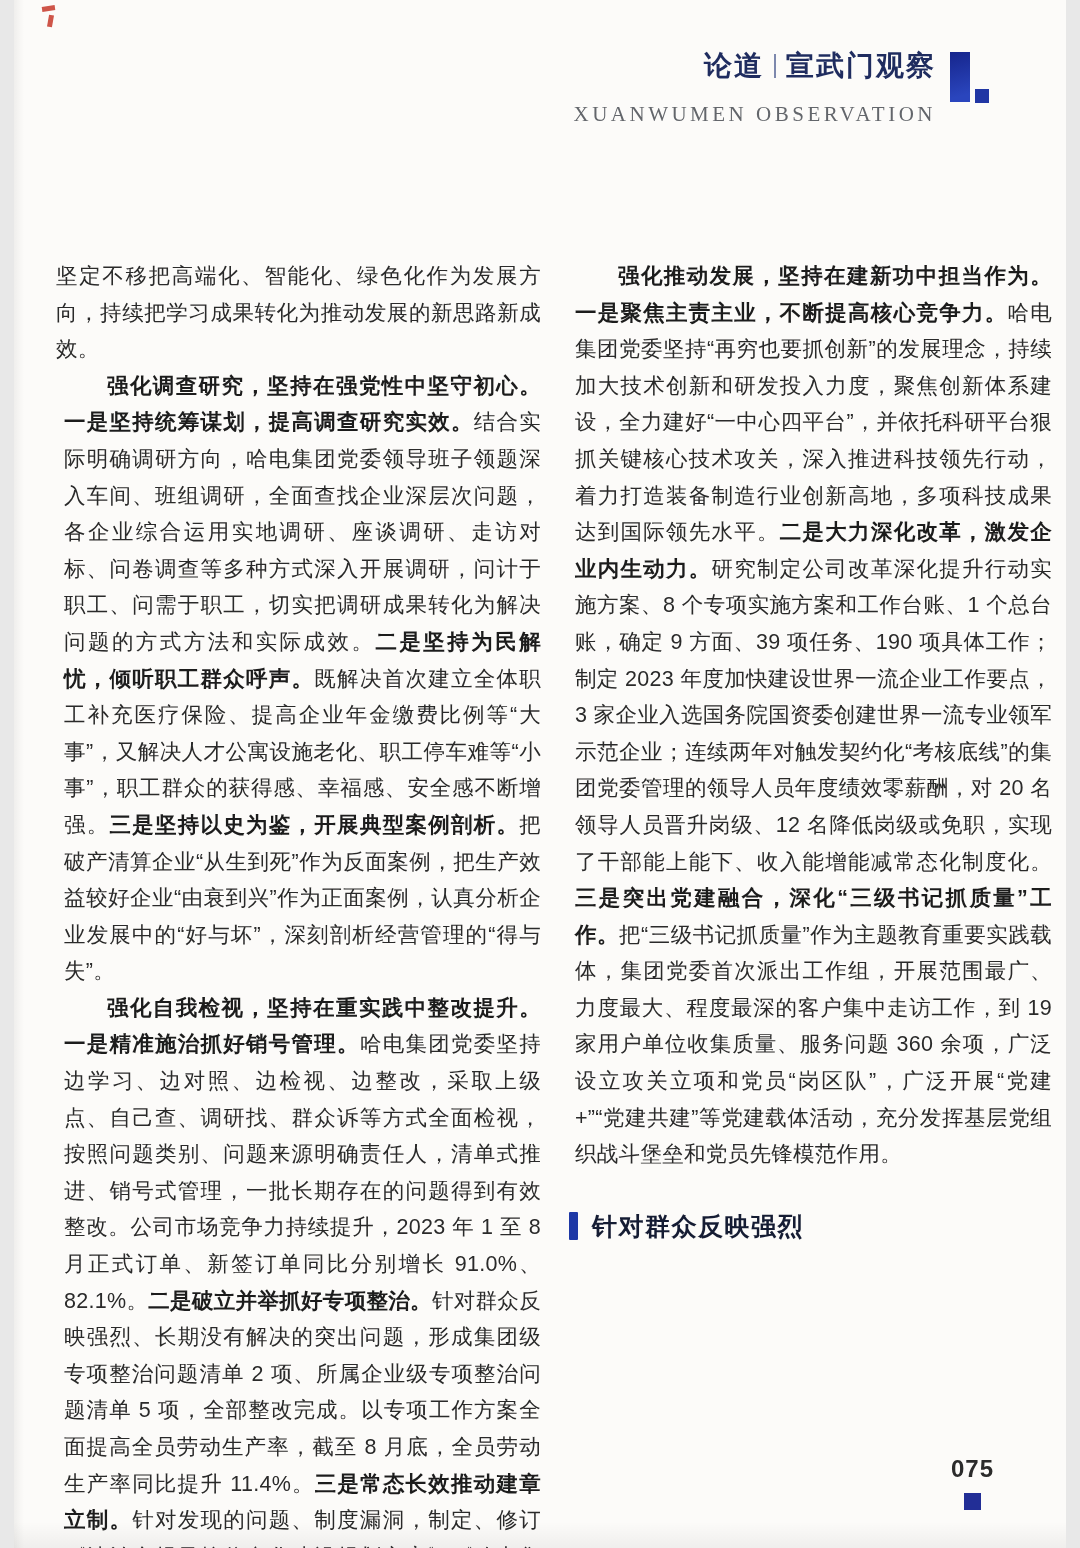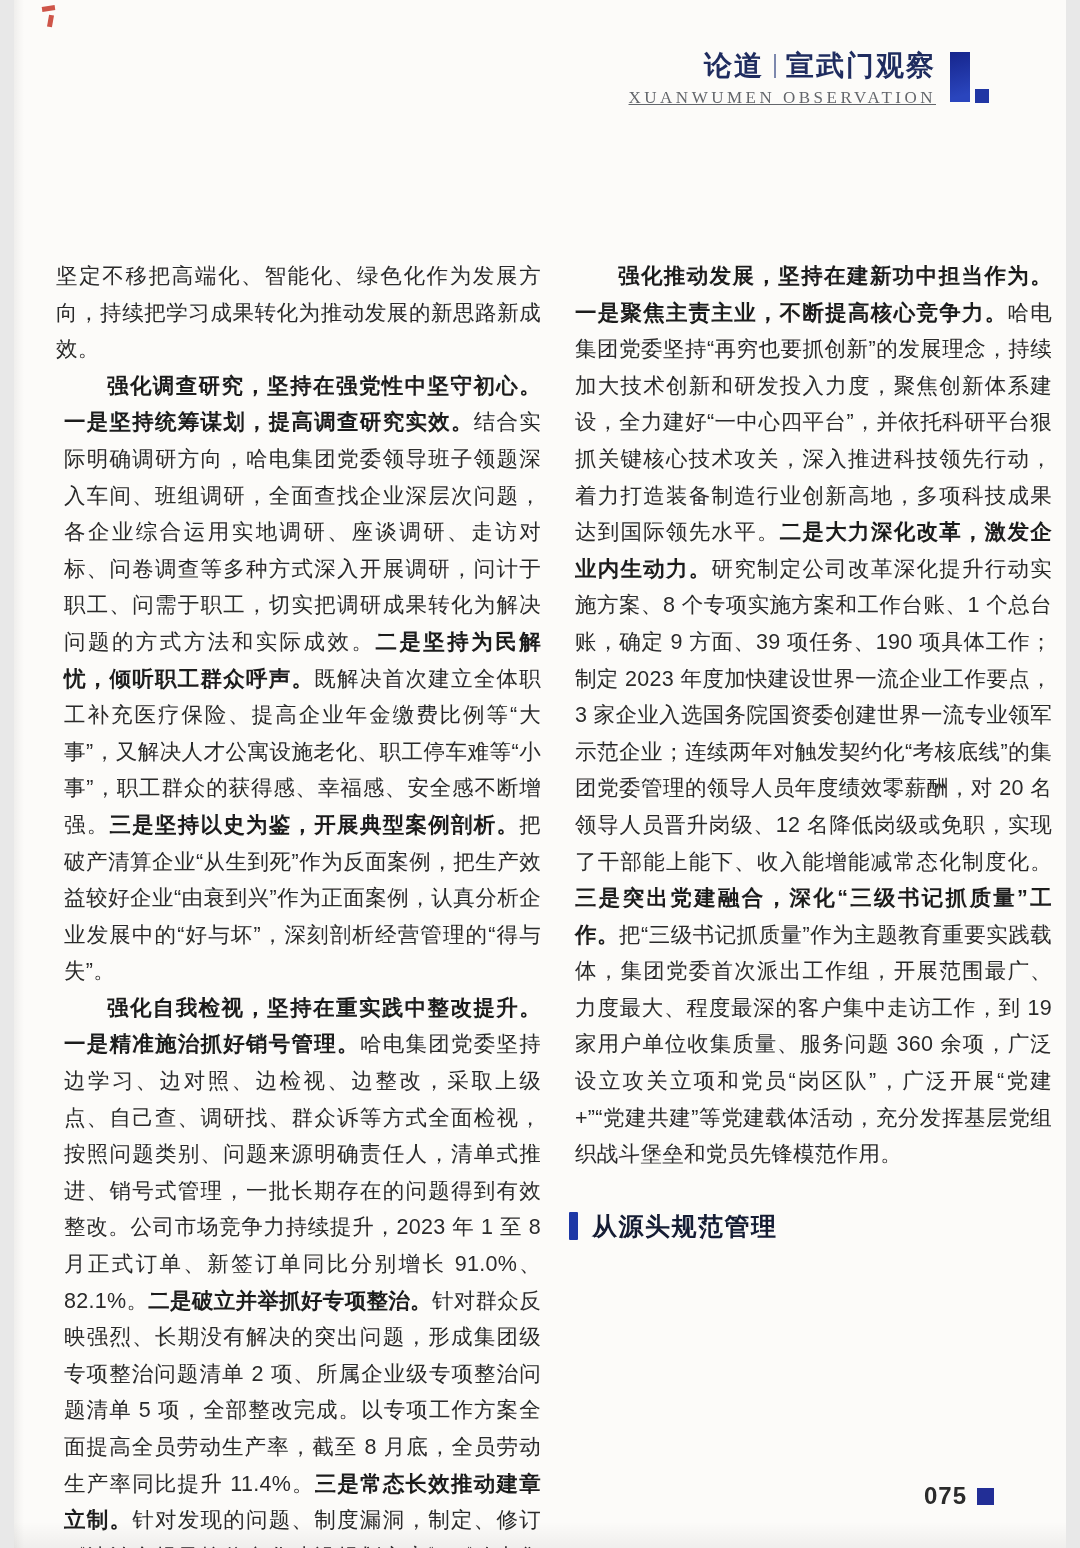--- a/index.html
+++ b/index.html
@@ -33,23 +33,23 @@
     display:flex;align-items:flex-start;gap:14px;
   }
   .hdr-text{text-align:right;}
   .hdr-cn{
     font-size:28px;font-weight:bold;color:#1f2c5f;
     letter-spacing:2px;line-height:32px;white-space:nowrap;
     display:flex;align-items:center;justify-content:flex-end;gap:10px;
   }
   .hdr-divider{display:inline-block;width:2px;height:24px;background:#7d88ad;}
   .hdr-en{
-    margin-top:6px;
+    margin-top:20px;
     font-family:"Liberation Serif", serif;
-    font-size:17px;color:#63666b;letter-spacing:3.5px;white-space:nowrap;text-decoration:underline;
+    font-size:21px;color:#63666b;letter-spacing:3.5px;white-space:nowrap;
   }
   .logo{position:relative;width:40px;height:58px;margin-top:2px;}
   .logo-bar{
     position:absolute;left:0;top:0;width:20px;height:50px;
     background:linear-gradient(165deg,#16258c 0%,#2a45bd 85%);
   }
   .logo-square{
     position:absolute;left:25px;top:37px;width:14px;height:14px;
     background:#2136a4;
   }
@@ -77,21 +77,21 @@
     width:9px;height:28px;background:#1e38a6;border-radius:1px;flex:none;
   }
   .section-heading .txt{
     font-size:25px;font-weight:bold;color:#151c33;letter-spacing:1.5px;
     line-height:30px;
   }
 
   
   .ftr{
     position:absolute;right:72px;bottom:38px;
-    display:flex;align-items:center;gap:10px;
+    display:flex;align-items:center;gap:10px;flex-direction:column;
   }
   .page-num{
     font-size:24px;font-weight:bold;color:#2b2b2b;letter-spacing:1px;
   }
   .ftr-square{width:17px;height:17px;background:#222e96;}
 </style>
 </head>
 <body>
 
 <div class="page">
@@ -121,21 +121,21 @@
         <p class="para indent"><span class="b">强化自我检视，坚持在重实践中整改提升。</span><span class="b">一是精准施治抓好销号管理。</span><span>哈电集团党委坚持边学习、边对照、边检视、边整改，采取上级点、自己查、调研找、群众诉等方式全面检视，按照问题类别、问题来源明确责任人，清单式推进、销号式管理，一批长期存在的问题得到有效整改。公司市场竞争力持续提升，2023 年 1 至 8 月正式订单、新签订单同比分别增长 91.0%、82.1%。</span><span class="b">二是破立并举抓好专项整治。</span><span>针对群众反映强烈、长期没有解决的突出问题，形成集团级专项整治问题清单 2 项、所属企业级专项整治问题清单 5 项，全部整改完成。以专项工作方案全面提高全员劳动生产率，截至 8 月底，全员劳动生产率同比提升 11.4%。</span><span class="b">三是常态长效推动建章立制。</span><span>针对发现的问题、制度漏洞，制定、修订《法治合规风控信息化建设规划方案》《哈电集团所属单位经营业</span></p>
       </section>
 
     <section class="col">
       <div>
           <p class="para indent"><span class="b">强化推动发展，坚持在建新功中担当作为。</span><span class="b">一是聚焦主责主业，不断提高核心竞争力。</span><span>哈电集团党委坚持“再穷也要抓创新”的发展理念，持续加大技术创新和研发投入力度，聚焦创新体系建设，全力建好“一中心四平台”，并依托科研平台狠抓关键核心技术攻关，深入推进科技领先行动，着力打造装备制造行业创新高地，多项科技成果达到国际领先水平。</span><span class="b">二是大力深化改革，激发企业内生动力。</span><span>研究制定公司改革深化提升行动实施方案、8 个专项实施方案和工作台账、1 个总台账，确定 9 方面、39 项任务、190 项具体工作；制定 2023 年度加快建设世界一流企业工作要点，3 家企业入选国务院国资委创建世界一流专业领军示范企业；连续两年对触发契约化“考核底线”的集团党委管理的领导人员年度绩效零薪酬，对 20 名领导人员晋升岗级、12 名降低岗级或免职，实现了干部能上能下、收入能增能减常态化制度化。</span><span class="b">三是突出党建融合，深化“三级书记抓质量”工作。</span><span>把“三级书记抓质量”作为主题教育重要实践载体，集团党委首次派出工作组，开展范围最广、力度最大、程度最深的客户集中走访工作，到 19 家用户单位收集质量、服务问题 360 余项，广泛设立攻关立项和党员“岗区队”，广泛开展“党建 +”“党建共建”等党建载体活动，充分发挥基层党组织战斗堡垒和党员先锋模范作用。</span></p>
         </div>
 
       <h2 class="section-heading">
         <span class="bar"></span>
-        <span class="txt">从源头规范管理</span>
+        <span class="txt">针对群众反映强烈</span>
       </h2>
 
     </section>
   </main>
 
   <footer class="ftr">
     <span class="page-num">075</span>
     <span class="ftr-square"></span>
   </footer>
 

